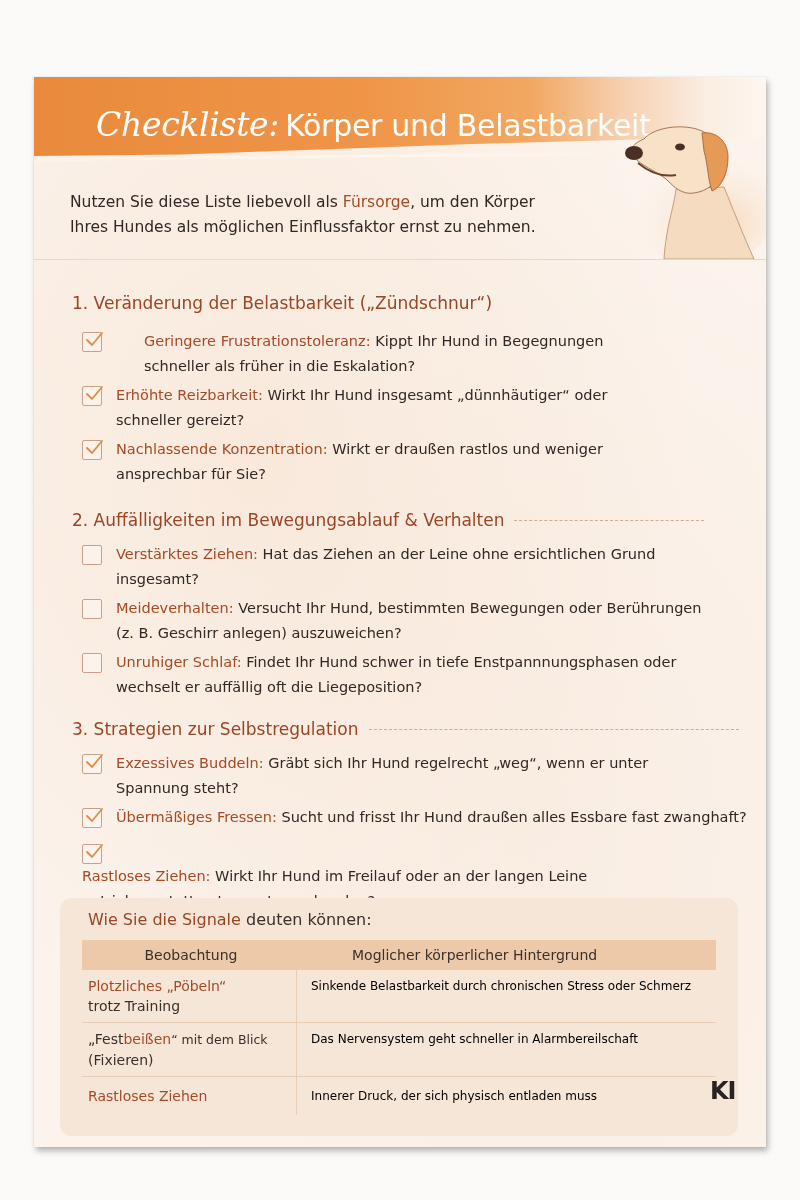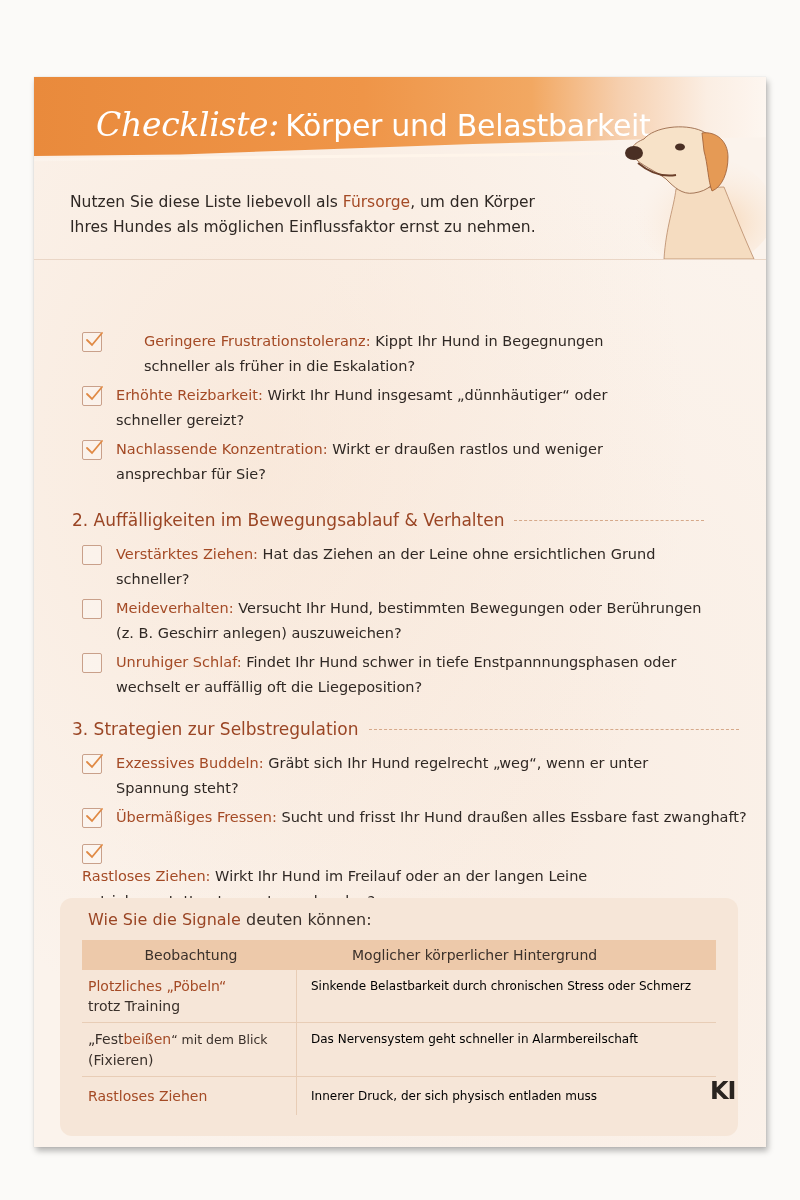--- a/index.html
+++ b/index.html
@@ -118,20 +118,23 @@
     <ellipse cx="76" cy="30" rx="5" ry="3.5" fill="#4a2f24"></ellipse>
     <path d="M34 46 C46 56 60 60 72 58" stroke="#6b3f2a" stroke-width="2" fill="none"></path>
   </svg>
 
   <div class="intro">
     <span>Nutzen Sie diese Liste liebevoll als </span><span class="accent">Fürsorge</span><span>, um den Körper</span><br>
     <span>Ihres Hundes als möglichen Einflussfaktor ernst zu nehmen.</span>
   </div>
   <div class="divider"></div>
 
+  <div class="section-title" style="top:216px;">
+    <span>1. Veränderung der Belastbarkeit („Zündschnur“)</span>
+  </div>
 
   <div class="item" style="top:252px;gap:28px;">
     <span class="cb">
         <svg width="20" height="18" viewBox="0 0 20 18">
           <path d="M3 9 L8 14 L18 2" stroke="#e08a45" stroke-width="1.8" fill="none" stroke-linecap="round"></path>
         </svg>
       </span>
     <div class="item-text"><span class="label">Geringere Frustrationstoleranz:</span><span> Kippt Ihr Hund in Begegnungen</span><br><span>schneller als früher in die Eskalation?</span></div>
   </div>
   <div class="item" style="top:306px;">
@@ -151,21 +154,21 @@
     <div class="item-text"><span class="label">Nachlassende Konzentration:</span><span> Wirkt er draußen rastlos und weniger</span><br><span>ansprechbar für Sie?</span></div>
   </div>
 
   <div class="section-title" style="top:433px;">
     <span>2. Auffälligkeiten im Bewegungsablauf &amp; Verhalten</span>
       <span class="dash" style="width:190px;"></span>
   </div>
 
   <div class="item" style="top:465px;">
     <span class="cb"></span>
-    <div class="item-text"><span class="label">Verstärktes Ziehen:</span><span> Hat das Ziehen an der Leine ohne ersichtlichen Grund</span><br><span>schneller?</span></div>
+    <div class="item-text"><span class="label">Verstärktes Ziehen:</span><span> Hat das Ziehen an der Leine ohne ersichtlichen Grund</span><br><span>insgesamt?</span></div>
   </div>
   <div class="item" style="top:519px;">
     <span class="cb"></span>
     <div class="item-text"><span class="label">Meideverhalten:</span><span> Versucht Ihr Hund, bestimmten Bewegungen oder Berührungen</span><br><span>(z. B. Geschirr anlegen) auszuweichen?</span></div>
   </div>
   <div class="item" style="top:573px;">
     <span class="cb"></span>
     <div class="item-text"><span class="label">Unruhiger Schlaf:</span><span> Findet Ihr Hund schwer in tiefe Enstpannnungsphasen oder</span><br><span>wechselt er auffällig oft die Liegeposition?</span></div>
   </div>
 

